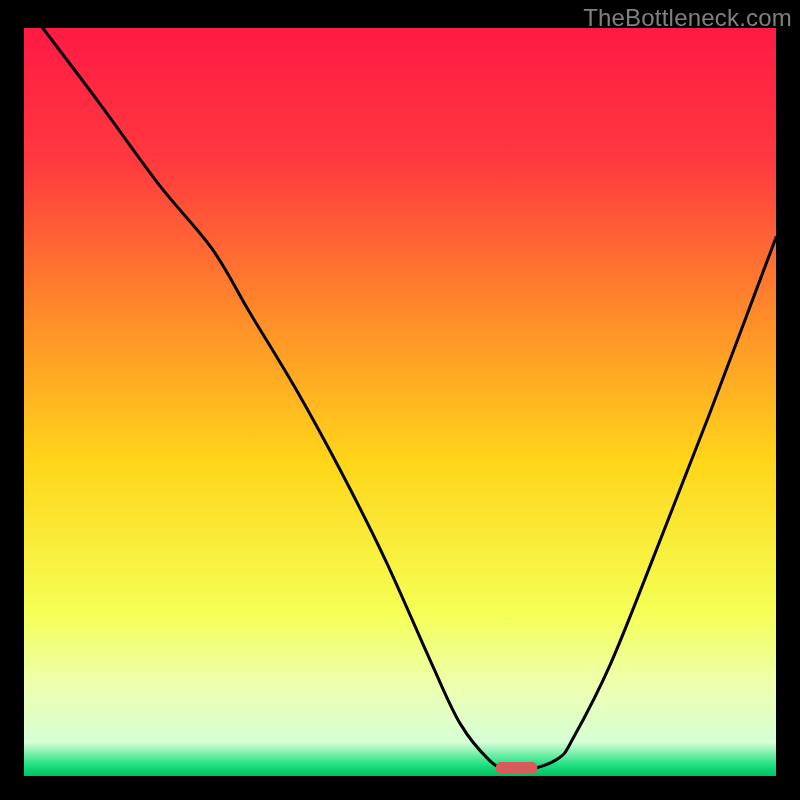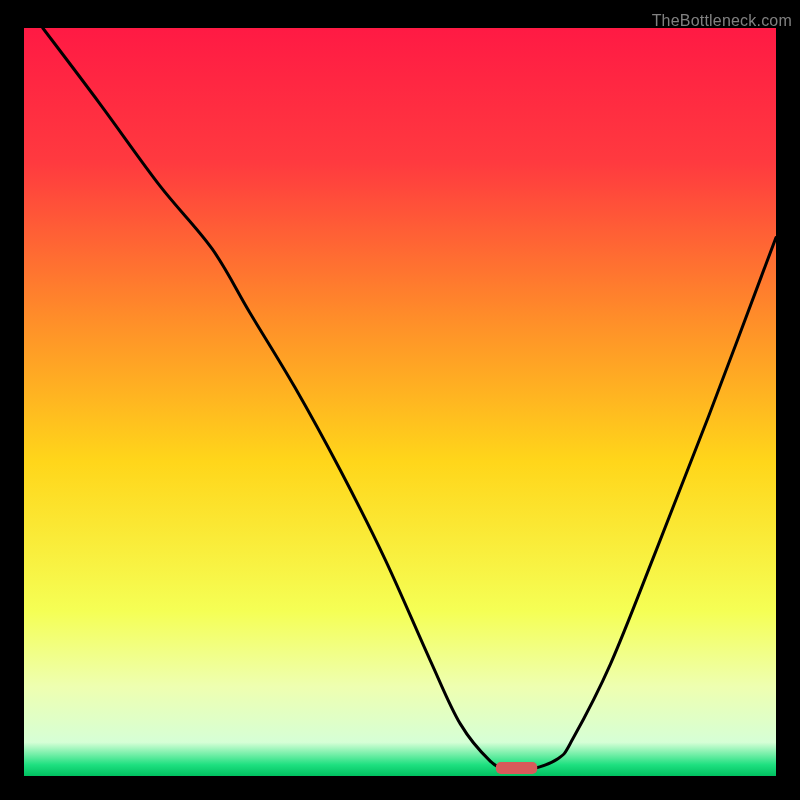--- a/index.html
+++ b/index.html
@@ -12,24 +12,24 @@
     font-family: Arial, Helvetica, sans-serif;
   }
   .canvas {
     position: relative;
     width: 800px;
     height: 800px;
     background: #000;
   }
   .watermark {
     position: absolute;
-    top: 12px;
+    top: 4px;
     right: 8px;
     color: #808080;
-    font-size: 16px;
+    font-size: 24px;
     font-weight: 500;
     letter-spacing: 0.2px;
     z-index: 10;
   }
   .plot-frame {
     position: absolute;
     left: 24px;
     top: 28px;
     width: 752px;
     height: 748px;

